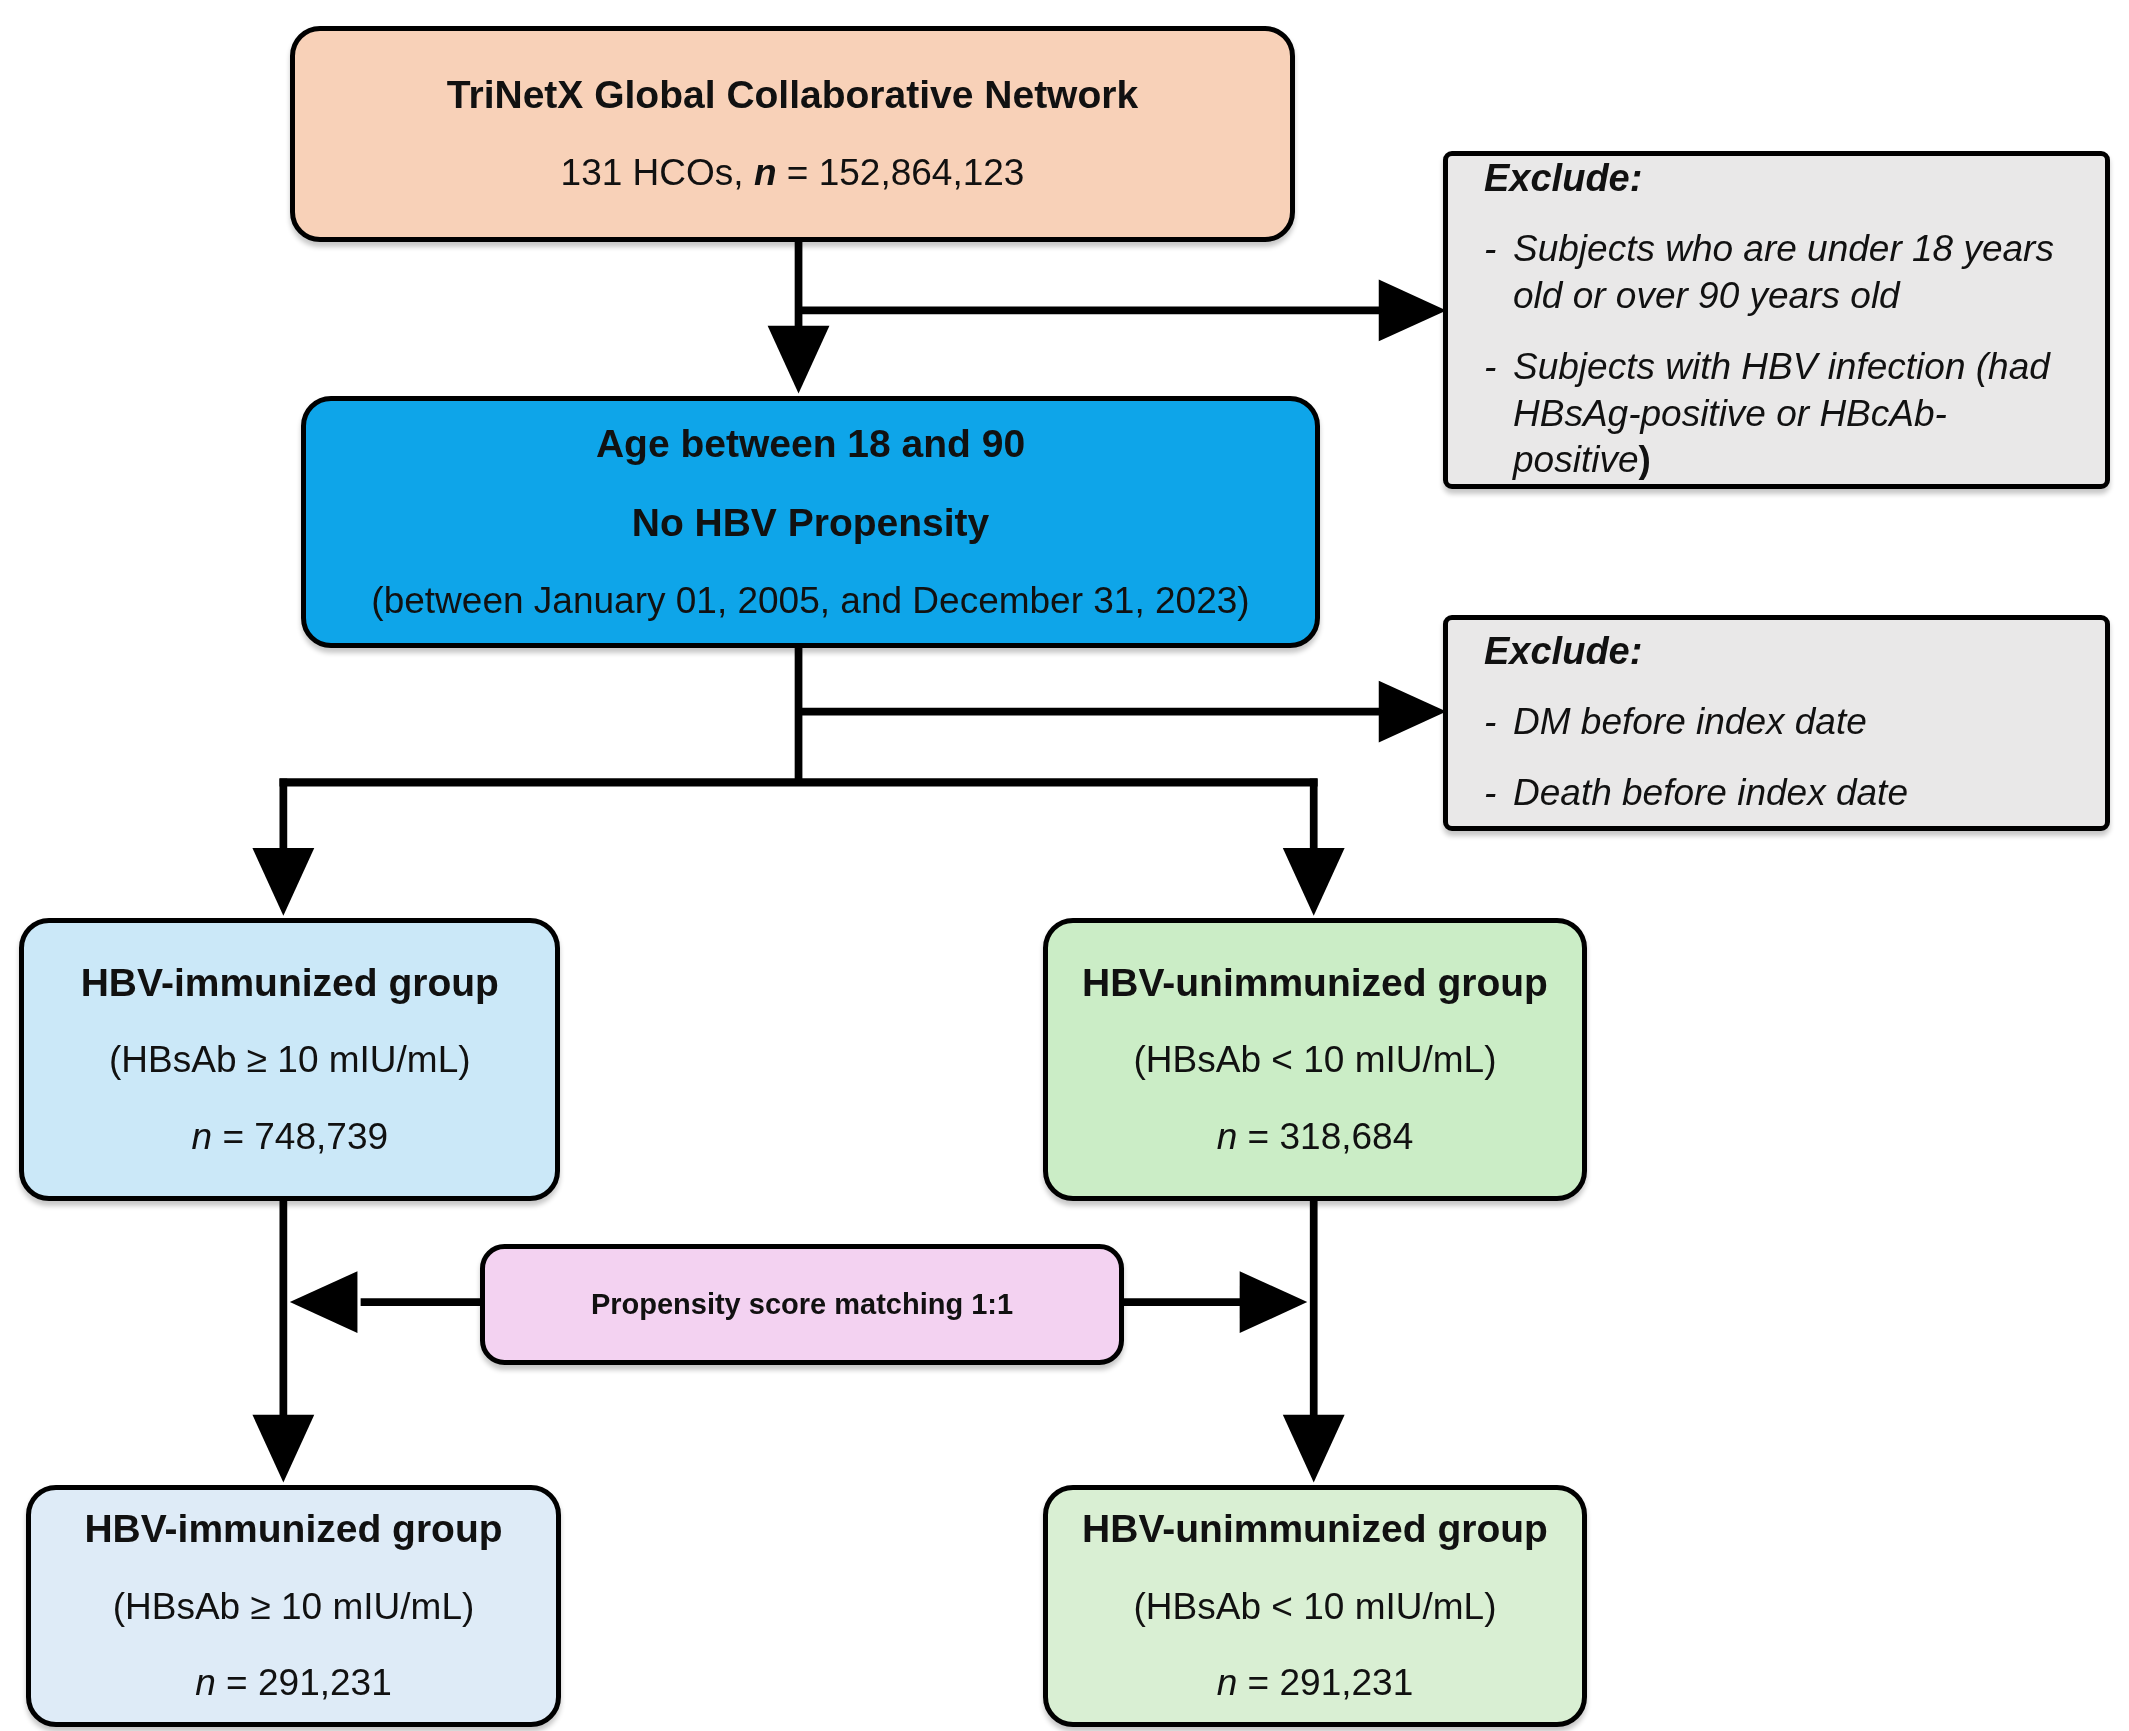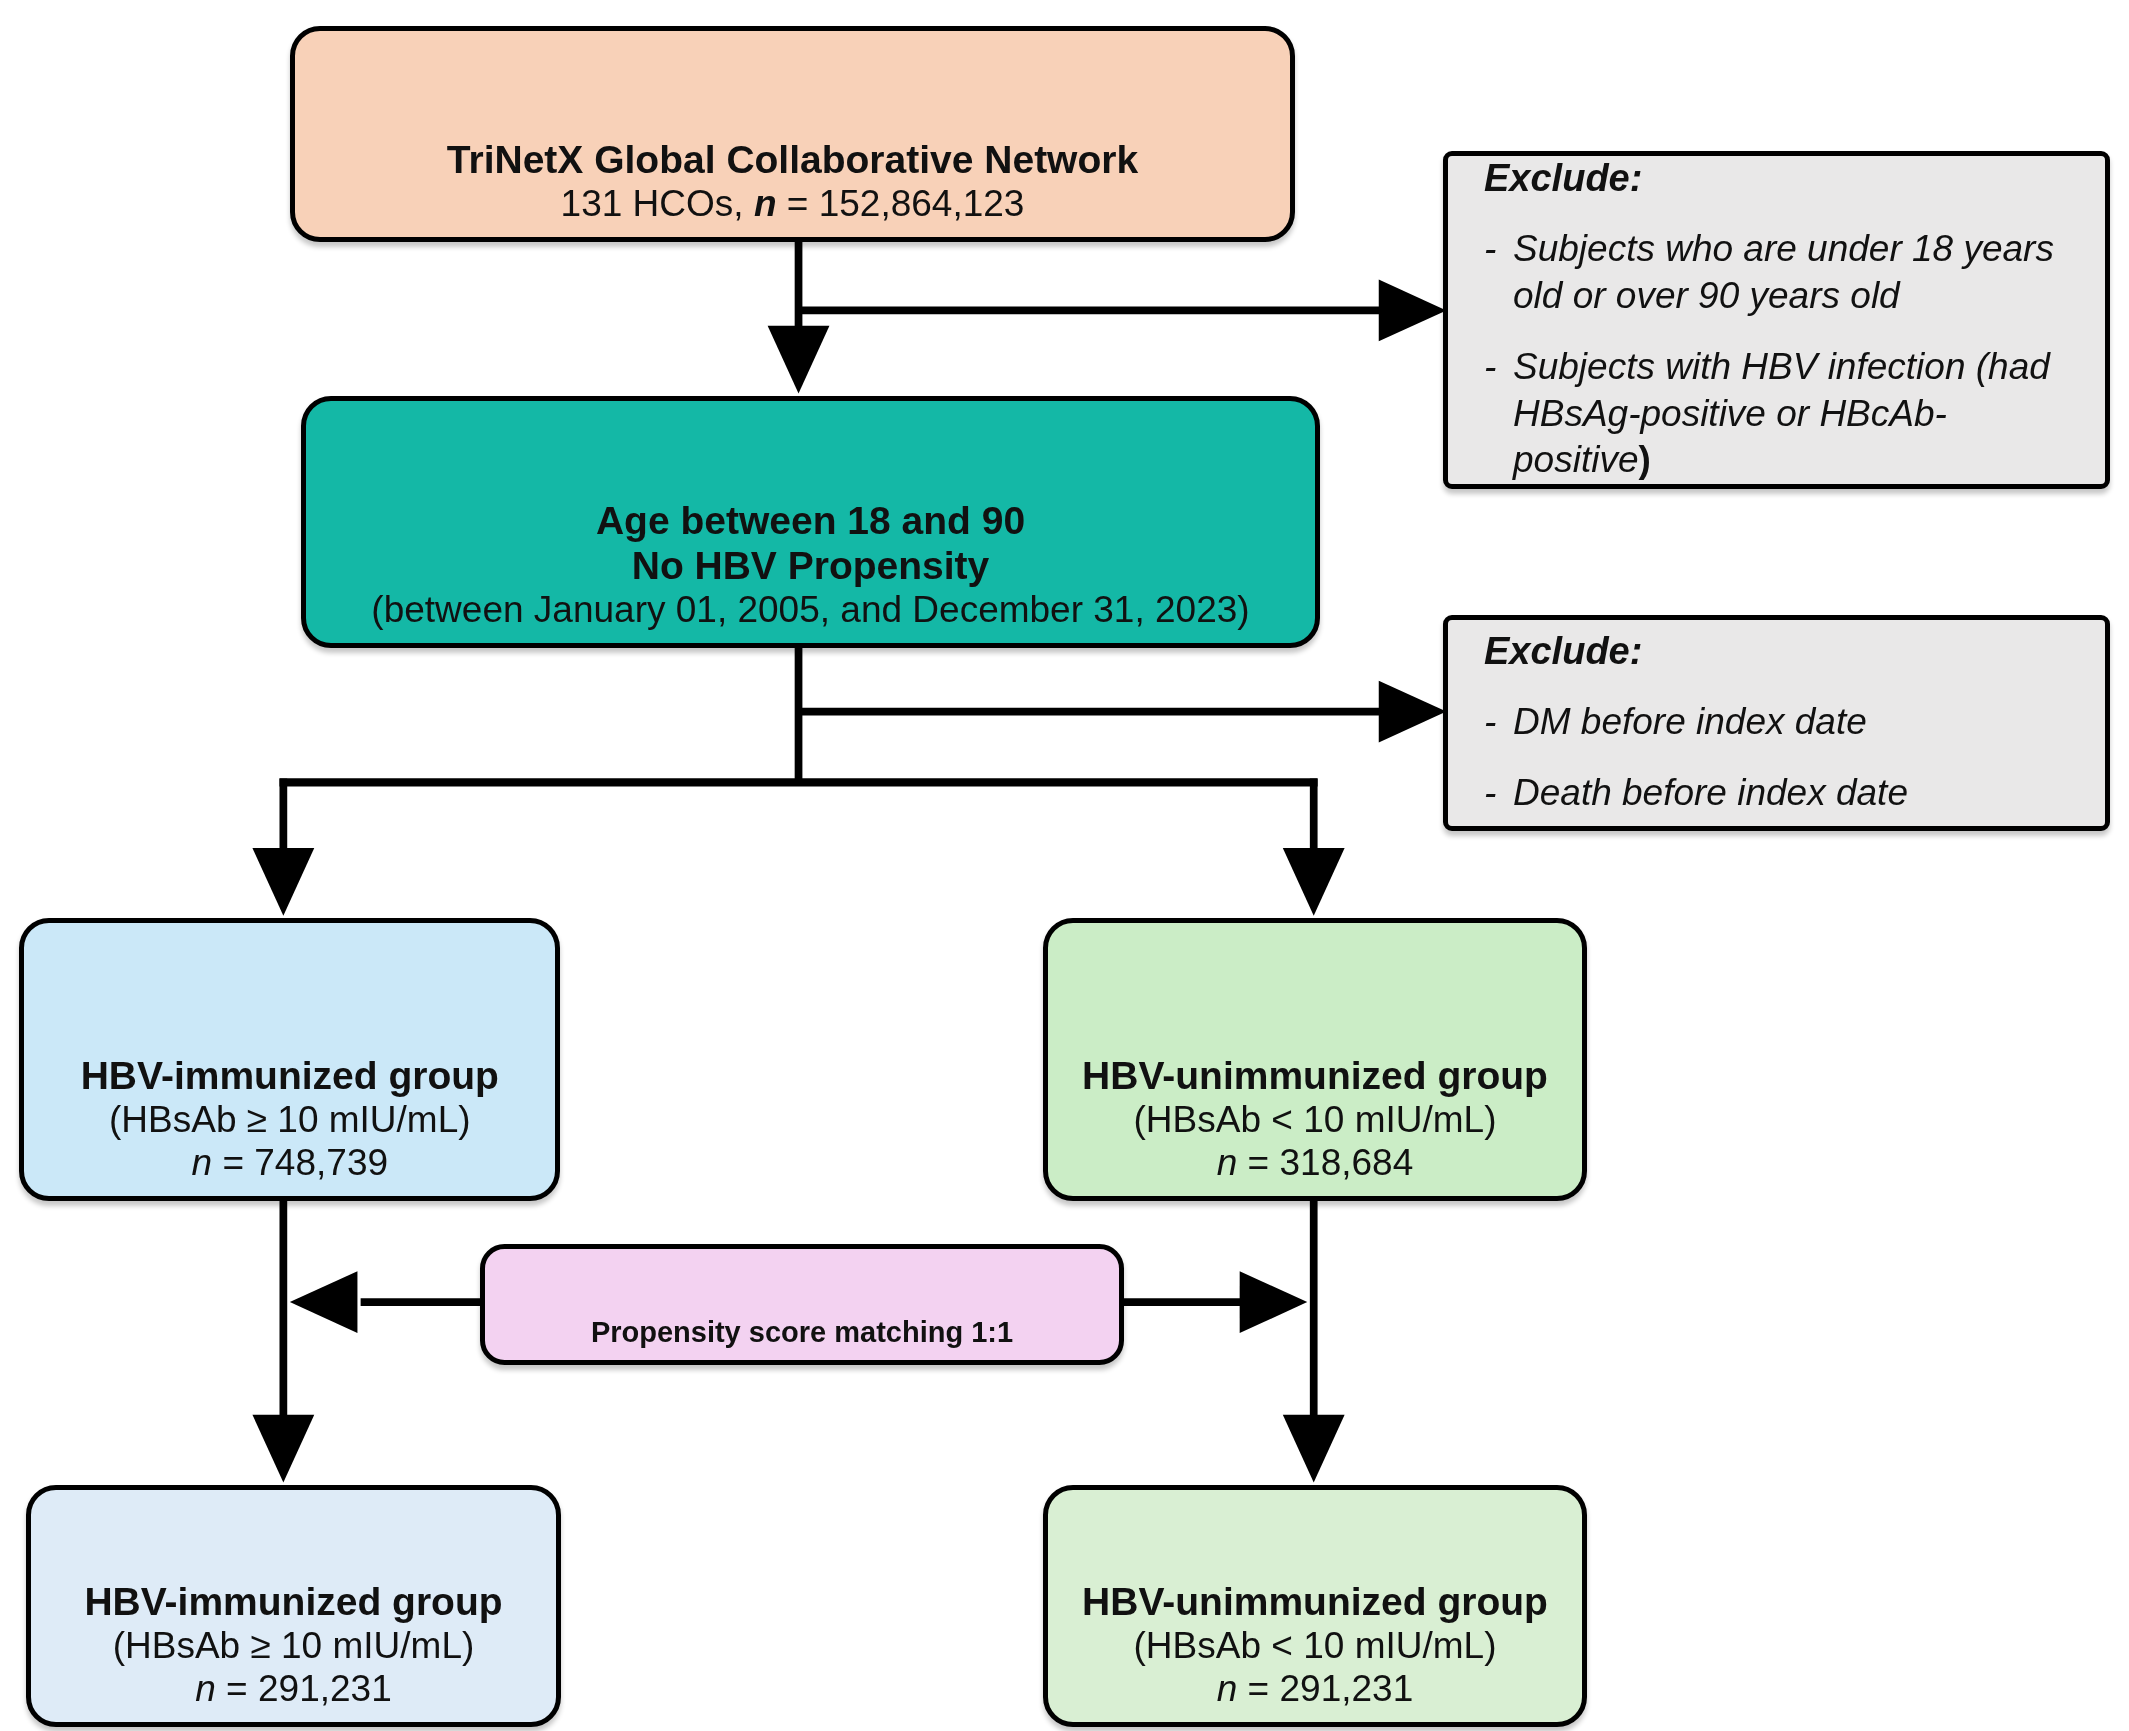--- a/index.html
+++ b/index.html
@@ -17,25 +17,26 @@
     width: 100%; height: 100%;
   }
   .box {
     position: absolute;
     box-sizing: border-box;
     border: 5.8px solid #000000;
     border-radius: 30px;
     display: flex;
     flex-direction: column;
     align-items: center;
-    justify-content: flex-end;
+    justify-content: center;
     text-align: center;
     color: #111111;
     box-shadow: 0 4.5px 5.8px rgba(0,0,0,0.22);
     padding: 11.6px 15.5px;
+    gap: 34px;
   }
   .box .title { font-weight: bold; font-size: 39px; line-height: 1.15; }
   .box .line  { font-size: 37px; line-height: 1.15; }
   .it  { font-style: italic; }
   .bi  { font-style: italic; font-weight: bold; }
   .b   { font-weight: bold; font-style: normal; }
   .exclude {
     align-items: flex-start;
     justify-content: center;
     text-align: left;
@@ -101,21 +102,21 @@
     <div class="bullet-row">
       <span class="dash">-</span>
       <span class="btext"><span>Subjects who are under 18 years old or over 90 years old</span></span>
     </div>
     <div class="bullet-row">
       <span class="dash">-</span>
       <span class="btext"><span>Subjects with HBV infection (had HBsAg-positive or HBcAb-positive</span><span class="b">)</span></span>
     </div>
   </div>
 
-  <div class="box" style="left: 301px; top: 396px; width: 1019px; height: 252px; background: #14b8a6;">
+  <div class="box" style="left: 301px; top: 396px; width: 1019px; height: 252px; background: #0ea5e9;">
     <div class="title">Age between 18 and 90</div>
     <div class="title">No HBV Propensity</div>
     <div class="line">(between January 01, 2005, and December 31, 2023)</div>
   </div>
 
   <div class="box exclude" style="left: 1443px; top: 615px; width: 667px; height: 216px; background: rgb(233, 232, 232);">
     <div class="heading">Exclude:</div>
     <div class="bullet-row">
       <span class="dash">-</span>
       <span class="btext"><span>DM before index date</span></span>

